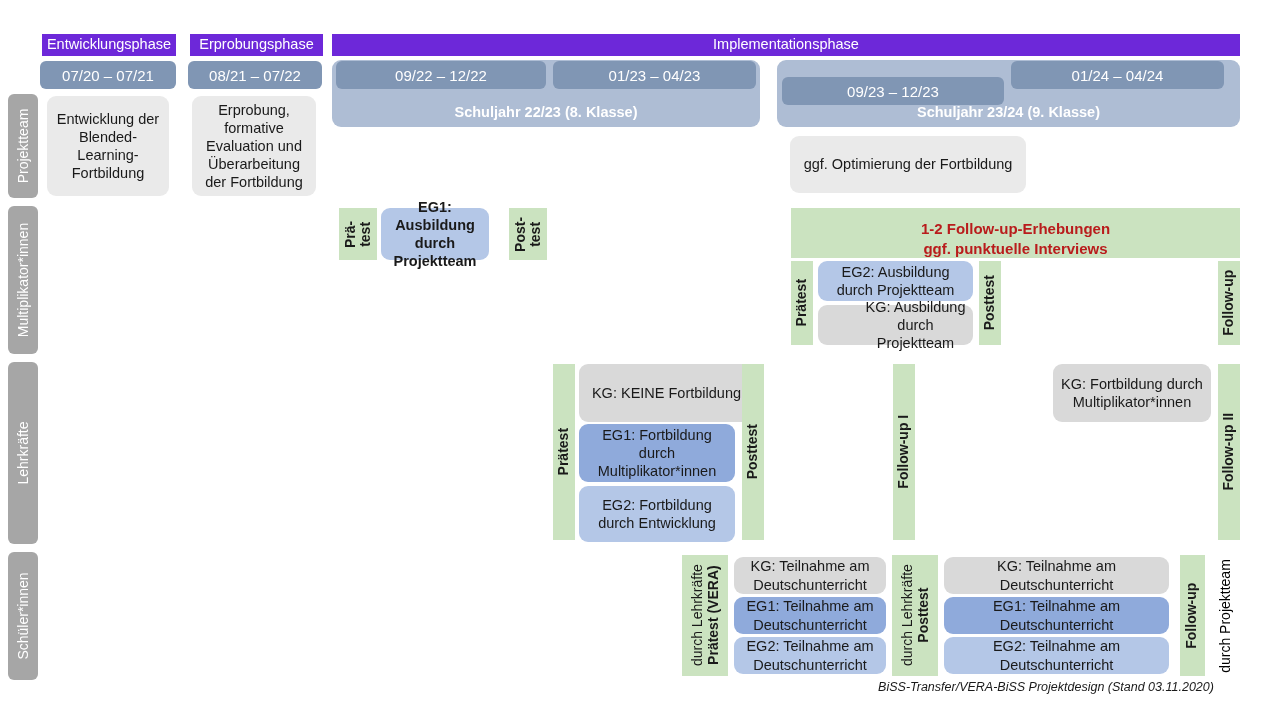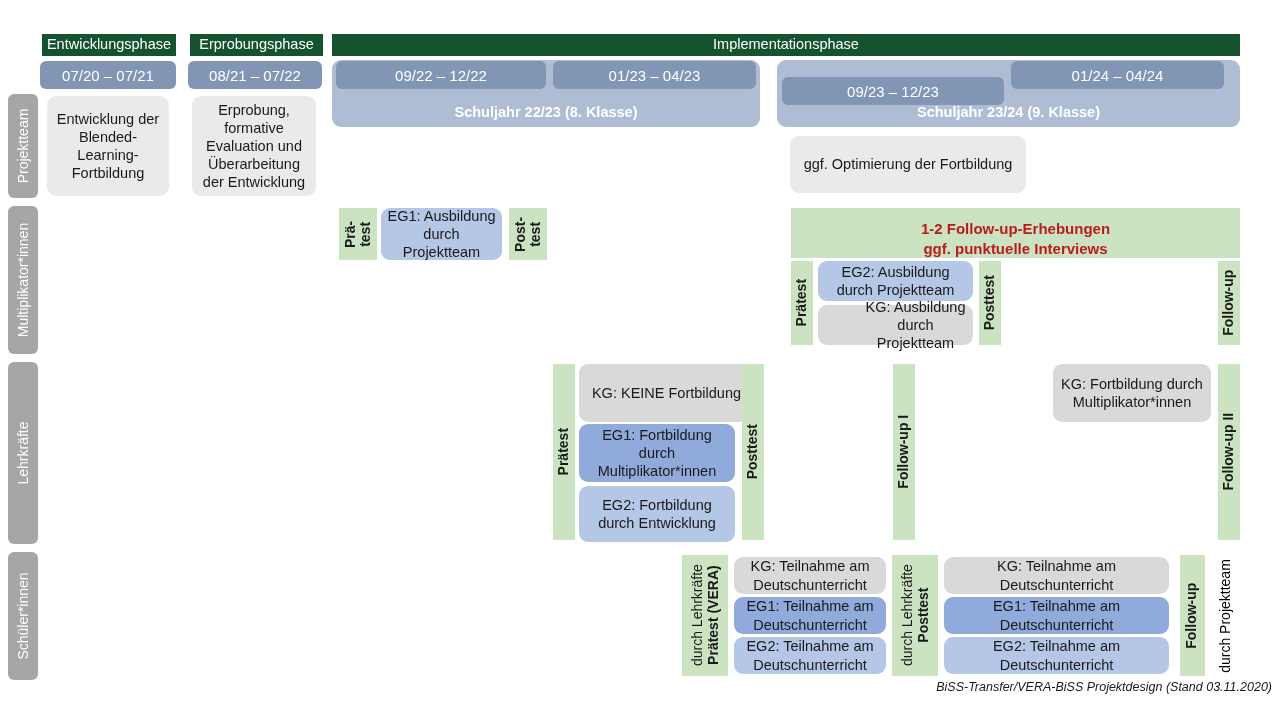--- a/index.html
+++ b/index.html
@@ -9,21 +9,21 @@
     font-family:"Liberation Sans", sans-serif;
     overflow:hidden;
     position:relative;
   }
   #root{position:absolute;left:0;top:0;width:1280px;height:720px;}
 
   .abs{position:absolute;box-sizing:border-box;}
 
   
   .phase-hdr{
-    background:#14532d;color:#ffffff;
+    background:#6d28d9;color:#ffffff;
     font-size:14.5px;line-height:1.1;
     display:flex;align-items:center;justify-content:center;
     text-align:center;
   }
 
   
   .date-pill{
     background:#8096b4;color:#ffffff;
     border-radius:6px;
     font-size:15px;
@@ -99,21 +99,21 @@
   
   .banner{
     background:#cbe3c0;
     display:flex;align-items:flex-end;justify-content:center;
     text-align:center;font-weight:bold;font-size:15px;line-height:1.3;
     color:#b91c1c;
   }
 
   .footer{
     font-style:italic;font-size:12.5px;color:#1a1a1a;
-    text-align:right;white-space:nowrap;
+    text-align:center;white-space:nowrap;
   }
 </style>
 </head>
 <body>
 
 <div id="root">
 
   <div class="abs phase-hdr" style="left:42px;top:34px;width:134px;height:22px;">
     <span>Entwicklungsphase</span>
   </div>
@@ -160,33 +160,33 @@
     <span>Lehrkräfte</span>
   </div>
   <div class="abs role" style="left:8px;top:552px;width:30px;height:128px;">
     <span>Schüler*innen</span>
   </div>
 
   <div class="abs box neutral" style="left:47px;top:96px;width:122px;height:100px;">
     <span>Entwicklung der Blended-Learning-Fortbildung</span>
   </div>
   <div class="abs box neutral" style="left:192px;top:96px;width:124px;height:100px;">
-    <span>Erprobung, formative Evaluation und Überarbeitung der Entwicklung</span>
+    <span>Erprobung, formative Evaluation und Überarbeitung der Fortbildung</span>
   </div>
   <div class="abs box neutral" style="left:790px;top:136px;width:236px;height:57px;">
     <span>ggf. Optimierung der Fortbildung</span>
   </div>
 
   <div class="abs test" style="left:339px;top:208px;width:38px;height:52px;">
     <div class="vt two-line">
       <span>Prä-</span><br>
       <span>test</span>
     </div>
   </div>
-  <div class="abs box eg2" style="left:381px;top:208px;width:121px;height:52px;">
+  <div class="abs box eg2" style="left:381px;top:208px;width:108px;height:52px;font-weight:bold;">
     <span>EG1: Ausbildung durch Projektteam</span>
   </div>
   <div class="abs test" style="left:509px;top:208px;width:38px;height:52px;">
     <div class="vt two-line">
       <span>Post-</span><br>
       <span>test</span>
     </div>
   </div>
 
   <div class="abs banner" style="left:791px;top:208px;width:449px;height:50px;">

